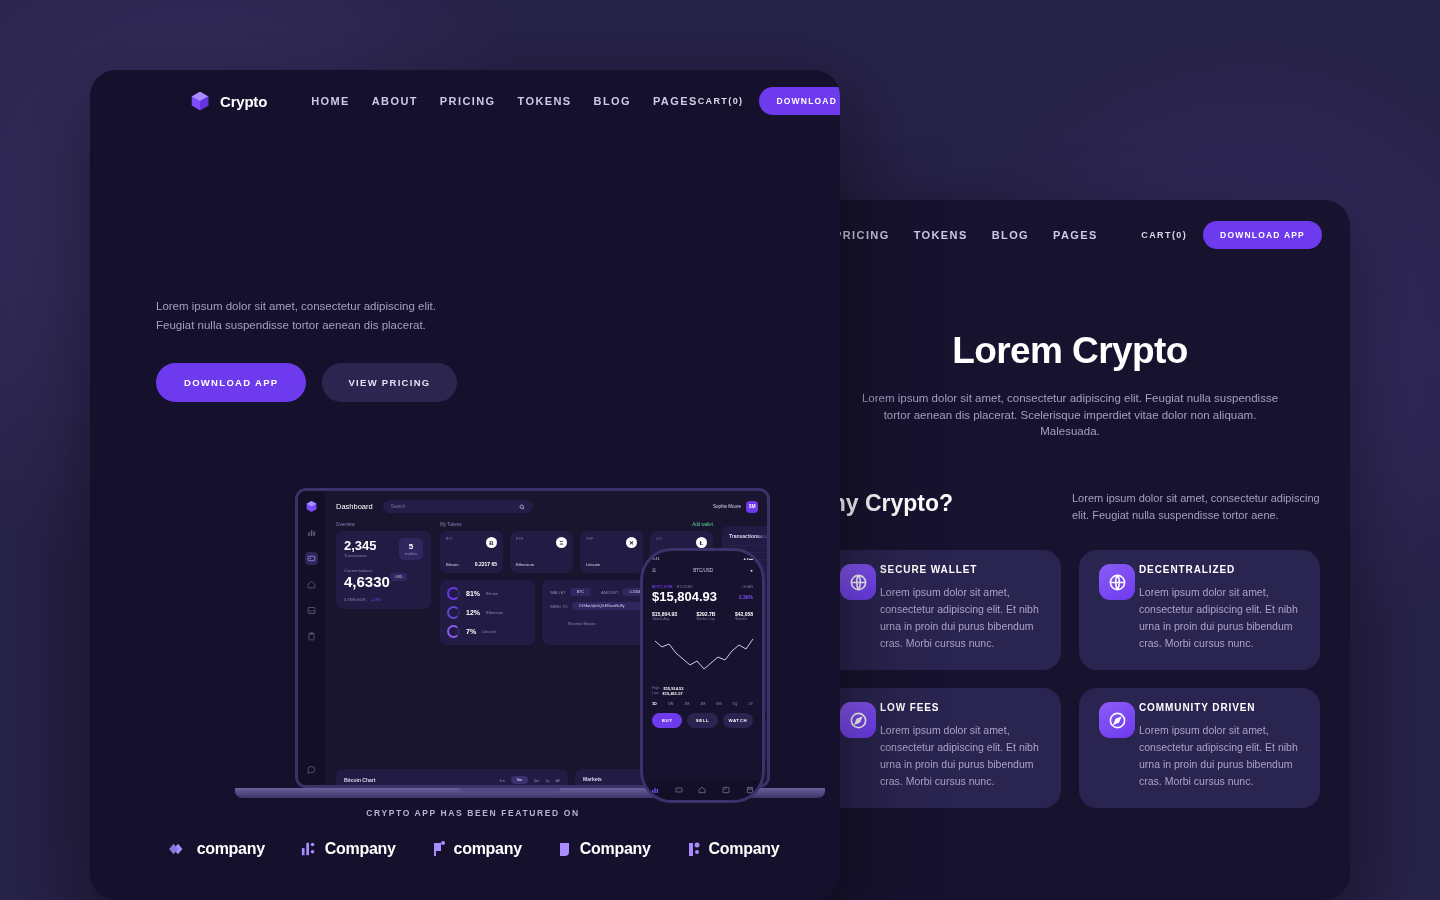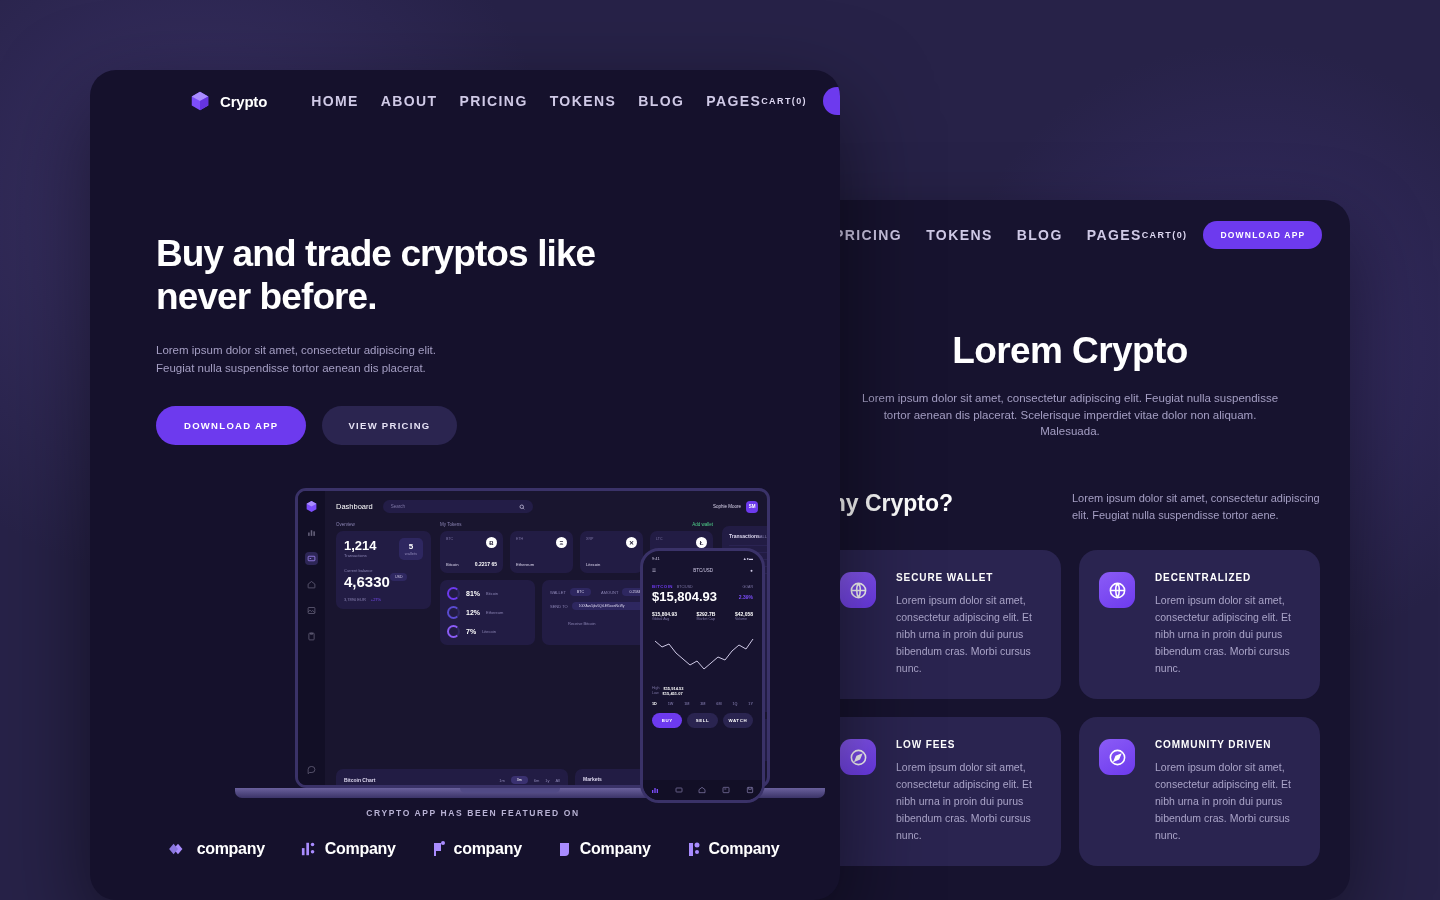--- a/index.html
+++ b/index.html
@@ -18,32 +18,32 @@
     background:radial-gradient(circle,rgba(58,48,104,.45) 0%,rgba(39,34,72,0) 70%);}
 
   
   .panel-about{
     position:absolute; left:790px; top:200px; width:560px; height:700px;
     background:#17132f; border-radius:26px; overflow:hidden;
     box-shadow:0 30px 80px rgba(0,0,0,.45);
   }
   .about-nav{display:flex;align-items:center;height:70px;padding:0 0 0 44px;}
   .about-nav .links{display:flex;gap:24px;}
-  .nav-link{color:#cfc9e6;font-size:14px;letter-spacing:1.4px;font-weight:700;text-transform:uppercase;}
+  .nav-link{color:#cfc9e6;font-size:11px;letter-spacing:1.4px;font-weight:700;text-transform:uppercase;}
   .about-nav .right{margin-left:auto;display:flex;align-items:center;gap:16px;padding-right:28px;}
   .cart-txt{color:#ded8f2;font-size:9px;letter-spacing:1.4px;font-weight:700;}
   .btn-pill-sm{background:#6d3aee;color:#fff;font-size:8.5px;letter-spacing:1.2px;font-weight:700;
     padding:9px 17px;border-radius:20px;border:none;white-space:nowrap;}
   .about-title{color:#fff;font-size:37px;font-weight:800;letter-spacing:-.6px;text-align:center;margin-top:60px;}
   .about-sub{color:#a59fc4;font-size:11.5px;line-height:1.45;text-align:center;margin:18px auto 0;width:420px;}
   .why-row{display:flex;align-items:flex-start;margin-top:50px;padding:0 30px 0 0;}
   .why-title{color:#fff;font-size:23px;font-weight:800;margin-left:20px;white-space:nowrap;}
   .why-text{color:#a59fc4;font-size:11px;line-height:1.55;width:248px;margin-left:auto;}
   .cards-grid{display:grid;grid-template-columns:1fr 1fr;gap:18px;padding:26px 30px 0 30px;}
-  .feat-card{background:#2a2450;border-radius:18px;padding:22px 20px;min-height:120px;display:flex;gap:20px;}
+  .feat-card{background:#2a2450;border-radius:18px;padding:14px 20px;min-height:120px;display:flex;gap:4px;}
   .feat-ico{width:36px;height:36px;border-radius:11px;flex:0 0 36px;
     background:linear-gradient(150deg,#8b5cf6,#6d3aee);display:flex;align-items:center;justify-content:center;}
   .feat-ico svg{width:19px;height:19px;}
   .feat-h{color:#fff;font-size:10px;font-weight:700;letter-spacing:.9px;margin-bottom:9px;}
   .feat-p{color:#aaa4c8;font-size:10.5px;line-height:1.62;}
 
   
   .panel-hero{
     position:absolute; left:90px; top:70px; width:750px; height:830px;
     background:#15112c; border-radius:26px; overflow:hidden;
@@ -104,21 +104,21 @@
   .tok-sym{color:#7d76a6;font-size:3.6px;}
   .tok-nm{color:#ded9f0;font-size:4.2px;position:absolute;bottom:6px;left:6px;}
   .pct-row{display:flex;align-items:center;gap:6px;margin-bottom:6px;}
   .ring{width:13px;height:13px;border-radius:50%;border:2px solid #6d3aee;border-right-color:#2f2860;}
   .pct{color:#fff;font-size:7px;font-weight:700;}
   .chart-card{background:#221c44;border-radius:7px;padding:7px 8px;}
   .chart-h{color:#ded9f0;font-size:5px;font-weight:700;}
   .tx-row{border-bottom:1px solid #2a2352;padding:3px 0;}
 
   .phone{position:absolute;left:410px;top:60px;width:125px;height:255px;
-    background:#17132f;border:3px solid #3a3268;border-radius:19px;overflow:hidden;}
+    background:#17132f;border:3px solid #3a3268;border-radius:32px;overflow:hidden;}
   .ph-status{display:flex;justify-content:space-between;padding:5px 9px 0;color:#cfc9e6;font-size:4px;}
   .ph-nav{display:flex;align-items:center;justify-content:space-between;padding:7px 9px;color:#cfc9e6;font-size:4.5px;}
   .ph-price{color:#fff;font-size:13px;font-weight:700;}
   .ph-lbl{color:#6d3aee;font-size:4.4px;font-weight:700;letter-spacing:.4px;}
   .ph-stat{color:#fff;font-size:5px;font-weight:700;}
   .ph-stat-s{color:#7d76a6;font-size:3.6px;}
   .ph-btn{border-radius:11px;height:15px;display:flex;align-items:center;justify-content:center;
     color:#fff;font-size:4.4px;font-weight:700;letter-spacing:.6px;flex:1;background:#2a2450;}
   .ph-btn.buy{background:#6d3aee;}
   .ph-tabs{display:flex;justify-content:space-between;padding:0 9px;}
@@ -227,22 +227,21 @@
       <a class="nav-link">BLOG</a>
       <a class="nav-link">PAGES</a>
     </div>
     <div class="right">
       <span class="cart-txt">CART(0)</span>
       <button class="btn-pill-sm">DOWNLOAD APP</button>
     </div>
   </div>
 
   <h1 class="hero-h1">
-    <span>Buy and trade cryptos like</span><br>
-    <span>never before.</span>
+    <br>
   </h1>
   <p class="hero-p">Lorem ipsum dolor sit amet, consectetur adipiscing elit. Feugiat nulla suspendisse tortor aenean dis placerat.</p>
   <div class="hero-btns">
     <button class="btn-primary">DOWNLOAD APP</button>
     <button class="btn-ghost">VIEW PRICING</button>
   </div>
 
   <div class="mock">
     <div class="laptop-screen">
       <div class="dash">
@@ -303,21 +302,21 @@
               <div class="avatar-sm">SM</div>
             </div>
           </div>
 
           <div style="display:flex;gap:9px;">
             <div style="width:100px">
               <div class="lbl">Overview</div>
               <div class="card ov-card">
                 <div style="display:flex;gap:6px;align-items:flex-start">
                   <div>
-                    <div class="big-n">1,214</div>
+                    <div class="big-n">2,345</div>
                     <div class="sm-t">Transactions</div>
                   </div>
                   <div style="background:#2e2760;border-radius:5px;padding:4px 6px;text-align:center;margin-left:auto">
                     <div class="big-n" style="font-size:8px">5</div>
                     <div class="sm-t">wallets</div>
                   </div>
                 </div>
                 <div class="sm-t" style="margin-top:8px">Current balance</div>
                 <div style="display:flex;align-items:flex-start;gap:0">
                   <div class="big-n" style="font-size:15px">4,6330</div>

